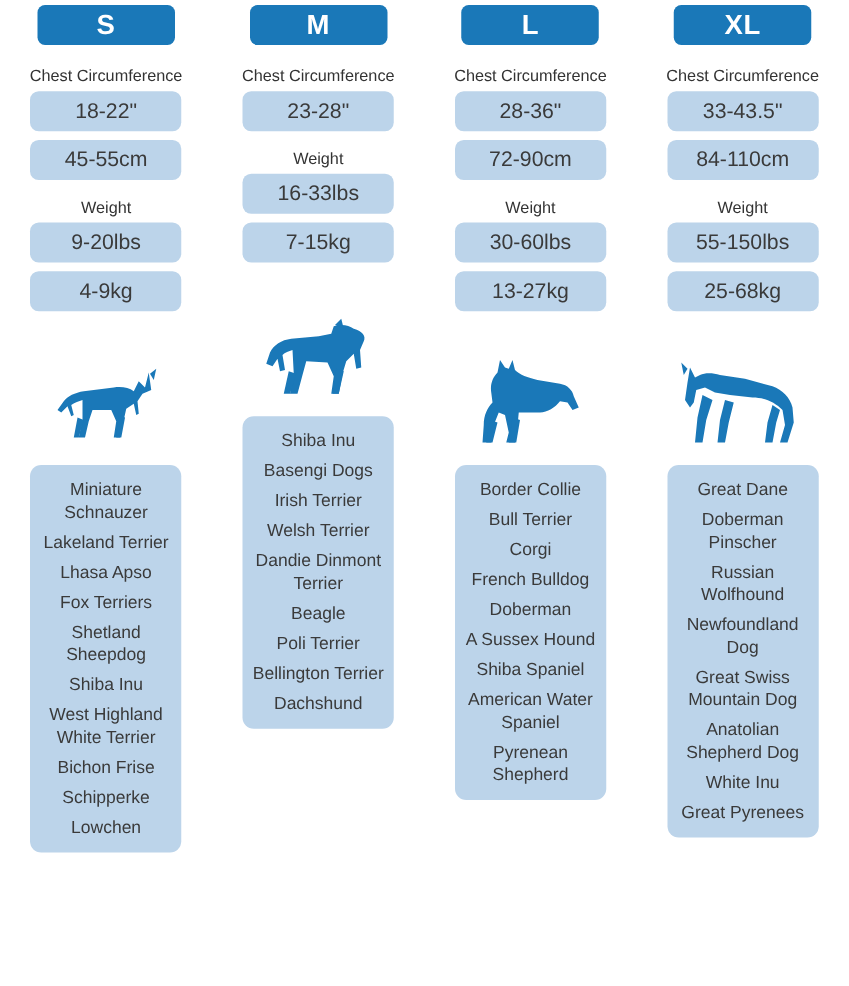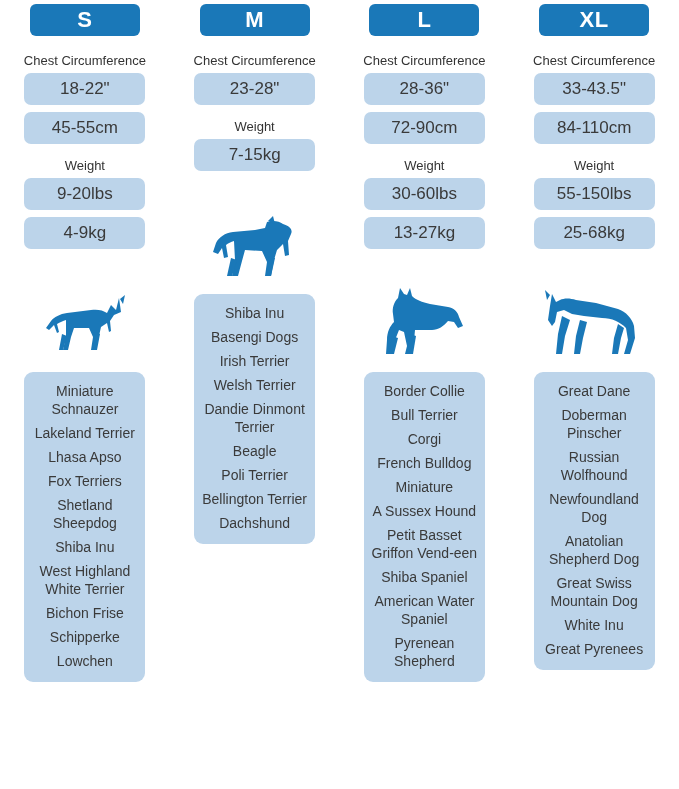--- a/index.html
+++ b/index.html
@@ -128,20 +128,21 @@
       <div class="breed">Schipperke</div>
       <div class="breed">Lowchen</div>
     </div>
   </div>
 
   <div class="col">
     <div class="size-header">M</div>
     <div class="label">Chest Circumference</div>
     <div class="pill">23-28"</div>
     <div class="label">Weight</div>
+    <div class="pill">16-33lbs</div>
     <div class="pill">7-15kg</div>
     <div class="dog-wrap">
       <svg width="100" height="78" viewBox="0 0 100 78">
         <g fill="#1a78b8">
           <path d="M78 14 C74 11 68 10 62 12 L60 18 L50 20 L28 22 C20 23 14 27 11 33 L8 42 L13 44 L17 38 L19 48 L23 47 L21 35 C23 33 26 32 29 31 L30 50 L27 66 L33 66 L37 51 L40 40 L57 41 L62 52 L60 66 L66 66 L69 50 L72 40 L78 34 L80 46 L84 45 L83 31 L86 24 C88 20 85 16 78 14 Z"></path>
           <path d="M26 48 L22 66 L27 66 L32 50 Z"></path>
           <path d="M64 46 L61 66 L66 66 L70 48 Z"></path>
           <path d="M63 11 L68 6 L70 14 Z"></path>
         </g>
       </svg>
@@ -174,23 +175,22 @@
           <path d="M18 50 L15 68 L20 68 L24 52 Z"></path>
           <path d="M36 48 L33 68 L39 68 L42 50 Z"></path>
         </g>
       </svg>
     </div>
     <div class="breeds">
       <div class="breed">Border Collie</div>
       <div class="breed">Bull Terrier</div>
       <div class="breed">Corgi</div>
       <div class="breed">French Bulldog</div>
-      <div class="breed">Miniature</div>
+      <div class="breed">Doberman</div>
       <div class="breed">A Sussex Hound</div>
-      <div class="breed">Petit Basset Griffon Vend-een</div>
       <div class="breed">Shiba Spaniel</div>
       <div class="breed">American Water Spaniel</div>
       <div class="breed">Pyrenean Shepherd</div>
     </div>
   </div>
 
   <div class="col">
     <div class="size-header">XL</div>
     <div class="label">Chest Circumference</div>
     <div class="pill">33-43.5"</div>
@@ -207,20 +207,20 @@
           <path d="M76 38 L72 52 L70 68 L76 68 L79 52 L82 42 Z"></path>
           <path d="M8 9 L3 4 L5 14 Z"></path>
         </g>
       </svg>
     </div>
     <div class="breeds">
       <div class="breed">Great Dane</div>
       <div class="breed">Doberman Pinscher</div>
       <div class="breed">Russian Wolfhound</div>
       <div class="breed">Newfoundland Dog</div>
+      <div class="breed">Great Swiss Mountain Dog</div>
       <div class="breed">Anatolian Shepherd Dog</div>
-      <div class="breed">Great Swiss Mountain Dog</div>
       <div class="breed">White Inu</div>
       <div class="breed">Great Pyrenees</div>
     </div>
   </div>
 
 </div>
 
 </body></html>

